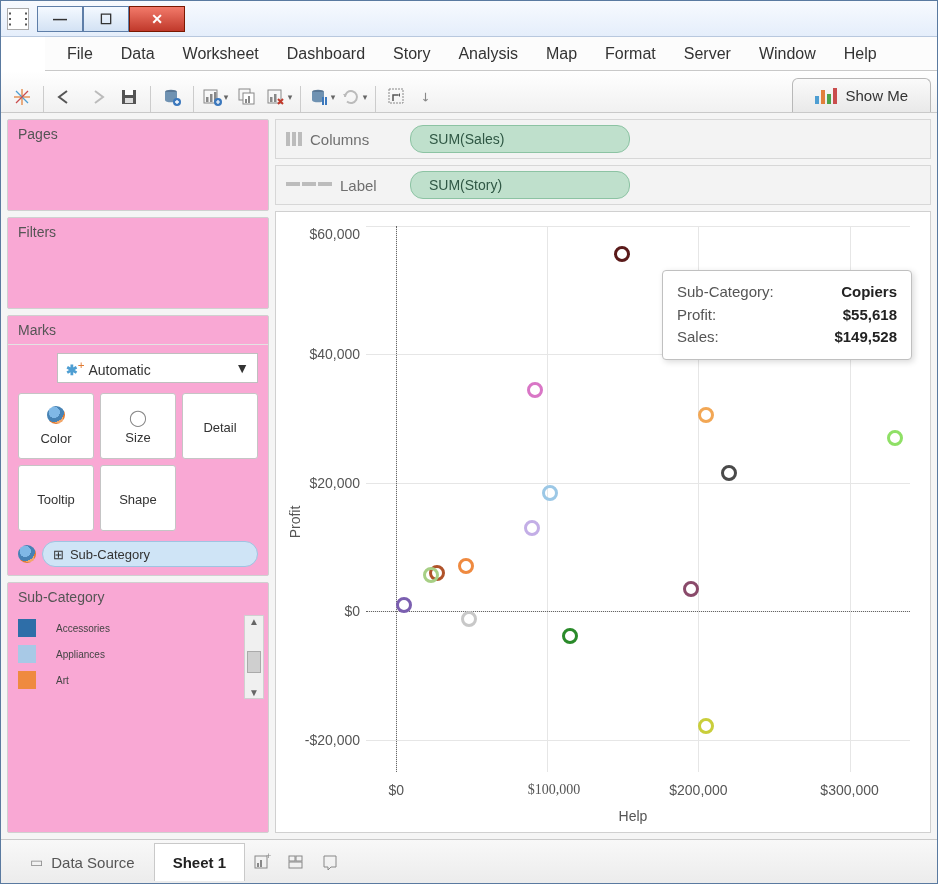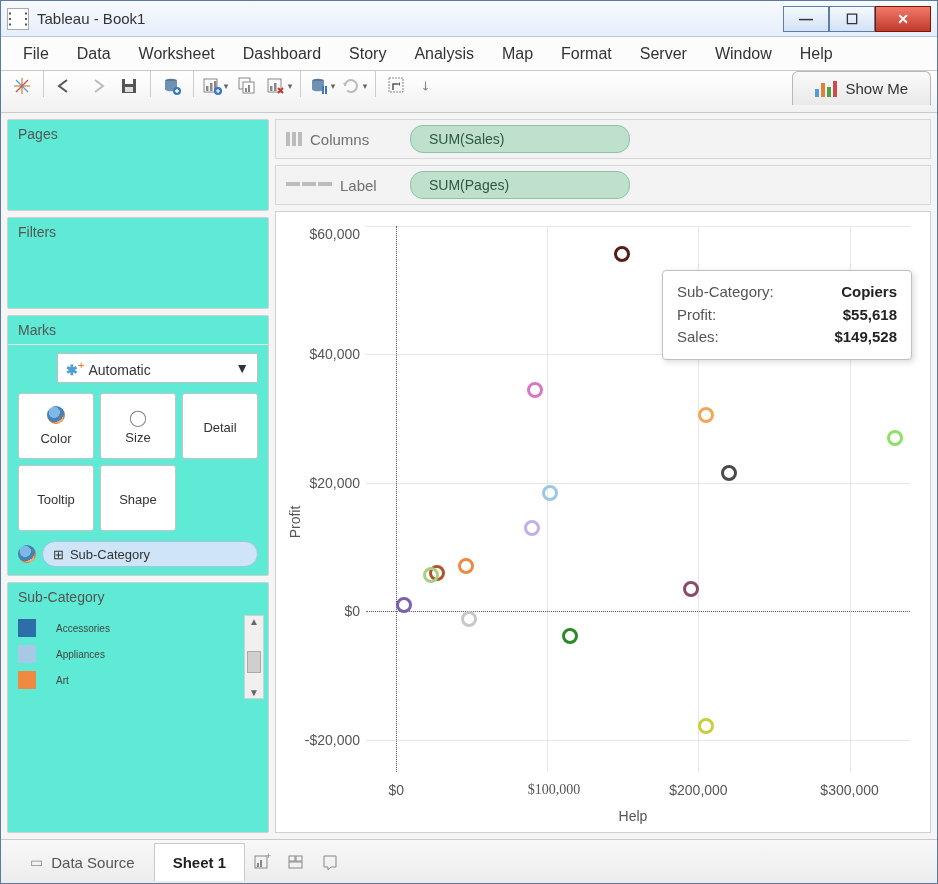--- a/index.html
+++ b/index.html
@@ -24,26 +24,26 @@
   .win-btns { display: flex; gap: 0; }
   .win-btn {
     width: 46px; height: 26px; border: 1px solid #5e7ea8;
     display: flex; align-items: center; justify-content: center;
     background: linear-gradient(#f4f9ff,#d3e2f4); font-size: 14px; font-weight: bold;
   }
   .win-btn.close { background: linear-gradient(#f27a6a,#c0392b); color: #fff; border-color: #7a1800; width: 56px; }
   
   .menubar {
     height: 34px; display: flex; align-items: center; padding: 0 8px;
-    border-bottom: 1px solid #c9c9c9; background:#fcfcfc; font-size: 16px;
+    border-bottom: 1px solid #c9c9c9; background:#fcfcfc; font-size: 16px; margin-left: 44px;
   }
   .menubar .menu-item { padding: 6px 14px; cursor: default; }
   
   .toolbar {
-    height: 42px; display: flex; align-items: flex-start; padding: 0 6px;
+    height: 42px; display: flex; align-items: flex-end; padding: 0 6px;
     background: linear-gradient(#fff,#f1f1f1); border-bottom: 1px solid #c9c9c9;
     gap: 2px;
   }
   .tool-btn {
     min-width: 30px; height: 30px; display: flex; align-items: center; justify-content: center;
     border: 1px solid transparent; border-radius: 3px;
   }
   .tool-sep { width: 1px; height: 26px; background: #ccc; margin: 0 4px; }
   .tool-dd::after { content: "▾"; font-size: 9px; margin-left: 2px; color: #666; }
   .showme {
@@ -56,21 +56,21 @@
   .bar-icon { display:inline-flex; align-items:flex-end; gap:2px; height:16px;}
   .bar-icon span{ display:inline-block; width:4px;}
   .bar-icon .b1{height:8px;background:#4e9ed2;}
   .bar-icon .b2{height:14px;background:#e17f3b;}
   .bar-icon .b3{height:10px;background:#4aa34a;}
   .bar-icon .b4{height:16px;background:#c94d4d;}
   
   .workspace { flex:1; display:flex; background:#f5f5f5; overflow:hidden;}
   .side-col { width: 272px; display:flex; flex-direction:column; gap:6px; padding:6px 4px 6px 6px; }
   .panel {
-    background:#5eead4; border:1px solid #d0d0d0; border-radius:2px;
+    background:#f9a8d4; border:1px solid #d0d0d0; border-radius:2px;
   }
   .panel-head { padding:6px 10px; font-size:14px; color:#555; }
   .panel.pages { height:92px; }
   .panel.filters { height:92px; }
   .panel.marks .panel-head { border-bottom:1px solid #e3e3e3; }
   .marks-body { padding:8px 10px; }
   .mark-type-dd {
     border:1px solid #bfbfbf; height:30px; display:flex; align-items:center; padding:0 8px;
     justify-content:space-between; font-size:14px; margin-bottom:10px; background:#fff;margin-left:39px;
   }
@@ -160,21 +160,20 @@
   .small-tab-btn { width:34px; height:34px; display:flex; align-items:center; justify-content:center; font-size:16px; color:#666;}
   svg.ico { width:20px; height:20px; }
 </style>
 </head>
 <body>
 
 <div class="window">
 
   <div class="titlebar">
     <div class="app-icon">⋮⋮</div>
-    <div class="title">Tableau - Book1</div>
     <div class="win-btns">
       <div class="win-btn">—</div>
       <div class="win-btn">☐</div>
       <div class="win-btn close">✕</div>
     </div>
   </div>
 
   <div class="menubar">
     <div class="menu-item">File</div>
     <div class="menu-item">Data</div>
@@ -389,21 +388,21 @@
       <div class="shelf">
         <div class="shelf-label">
           <span class="shelf-icon rows">
               <span></span>
               <span></span>
               <span></span>
             </span>
           <span>Label</span>
         </div>
         <div class="fld-pill">
-          <span>SUM(Pages)</span>
+          <span>SUM(Story)</span>
         </div>
       </div>
 
       <div class="viz-area">
         <div class="y-title">Profit</div>
         <div class="plot" id="plot">
             <div class="grid-v" style="left: 30.2222px;"></div>
             <div class="xtick" style="left: 30.2222px;">$0</div>
             <div class="grid-v" style="left: 181.333px;"></div>
             <div class="xtick" style="left: 188px; font-family: Liberation Serif, serif;">$100,000</div>

